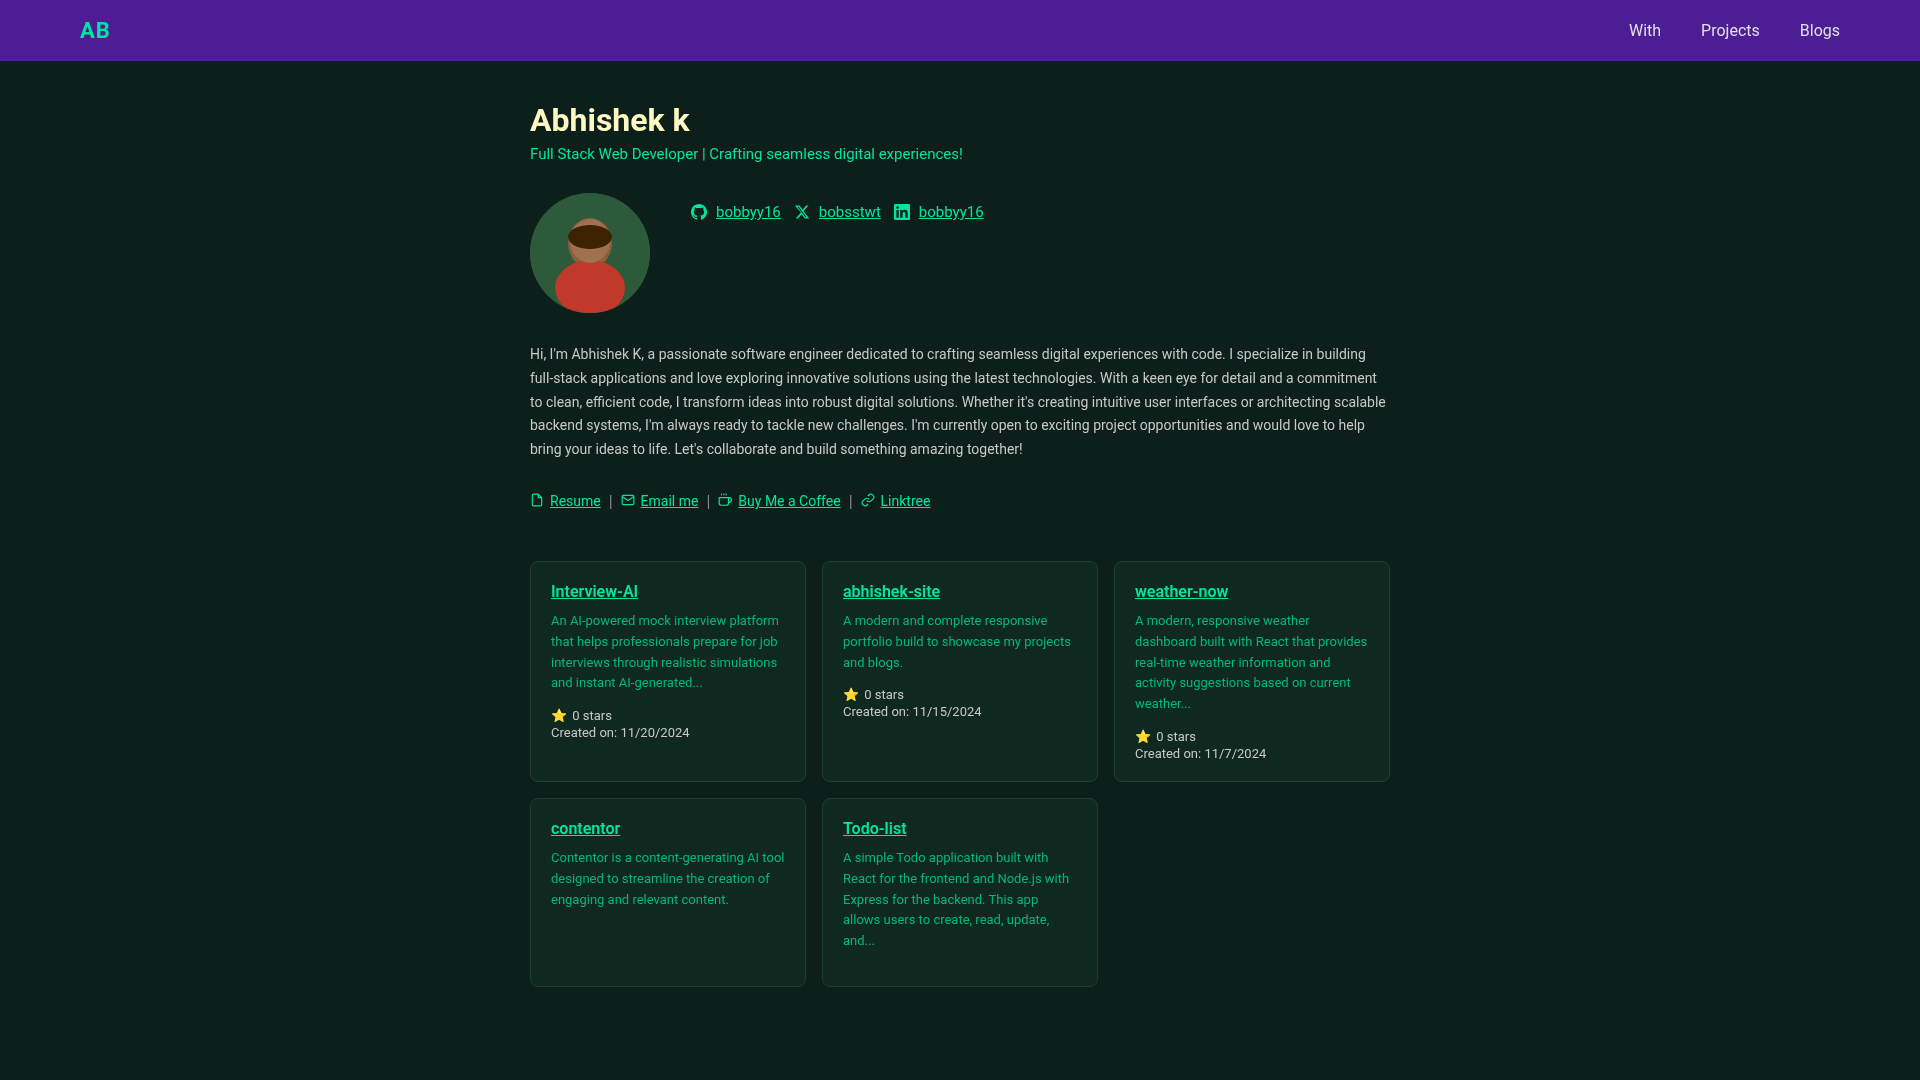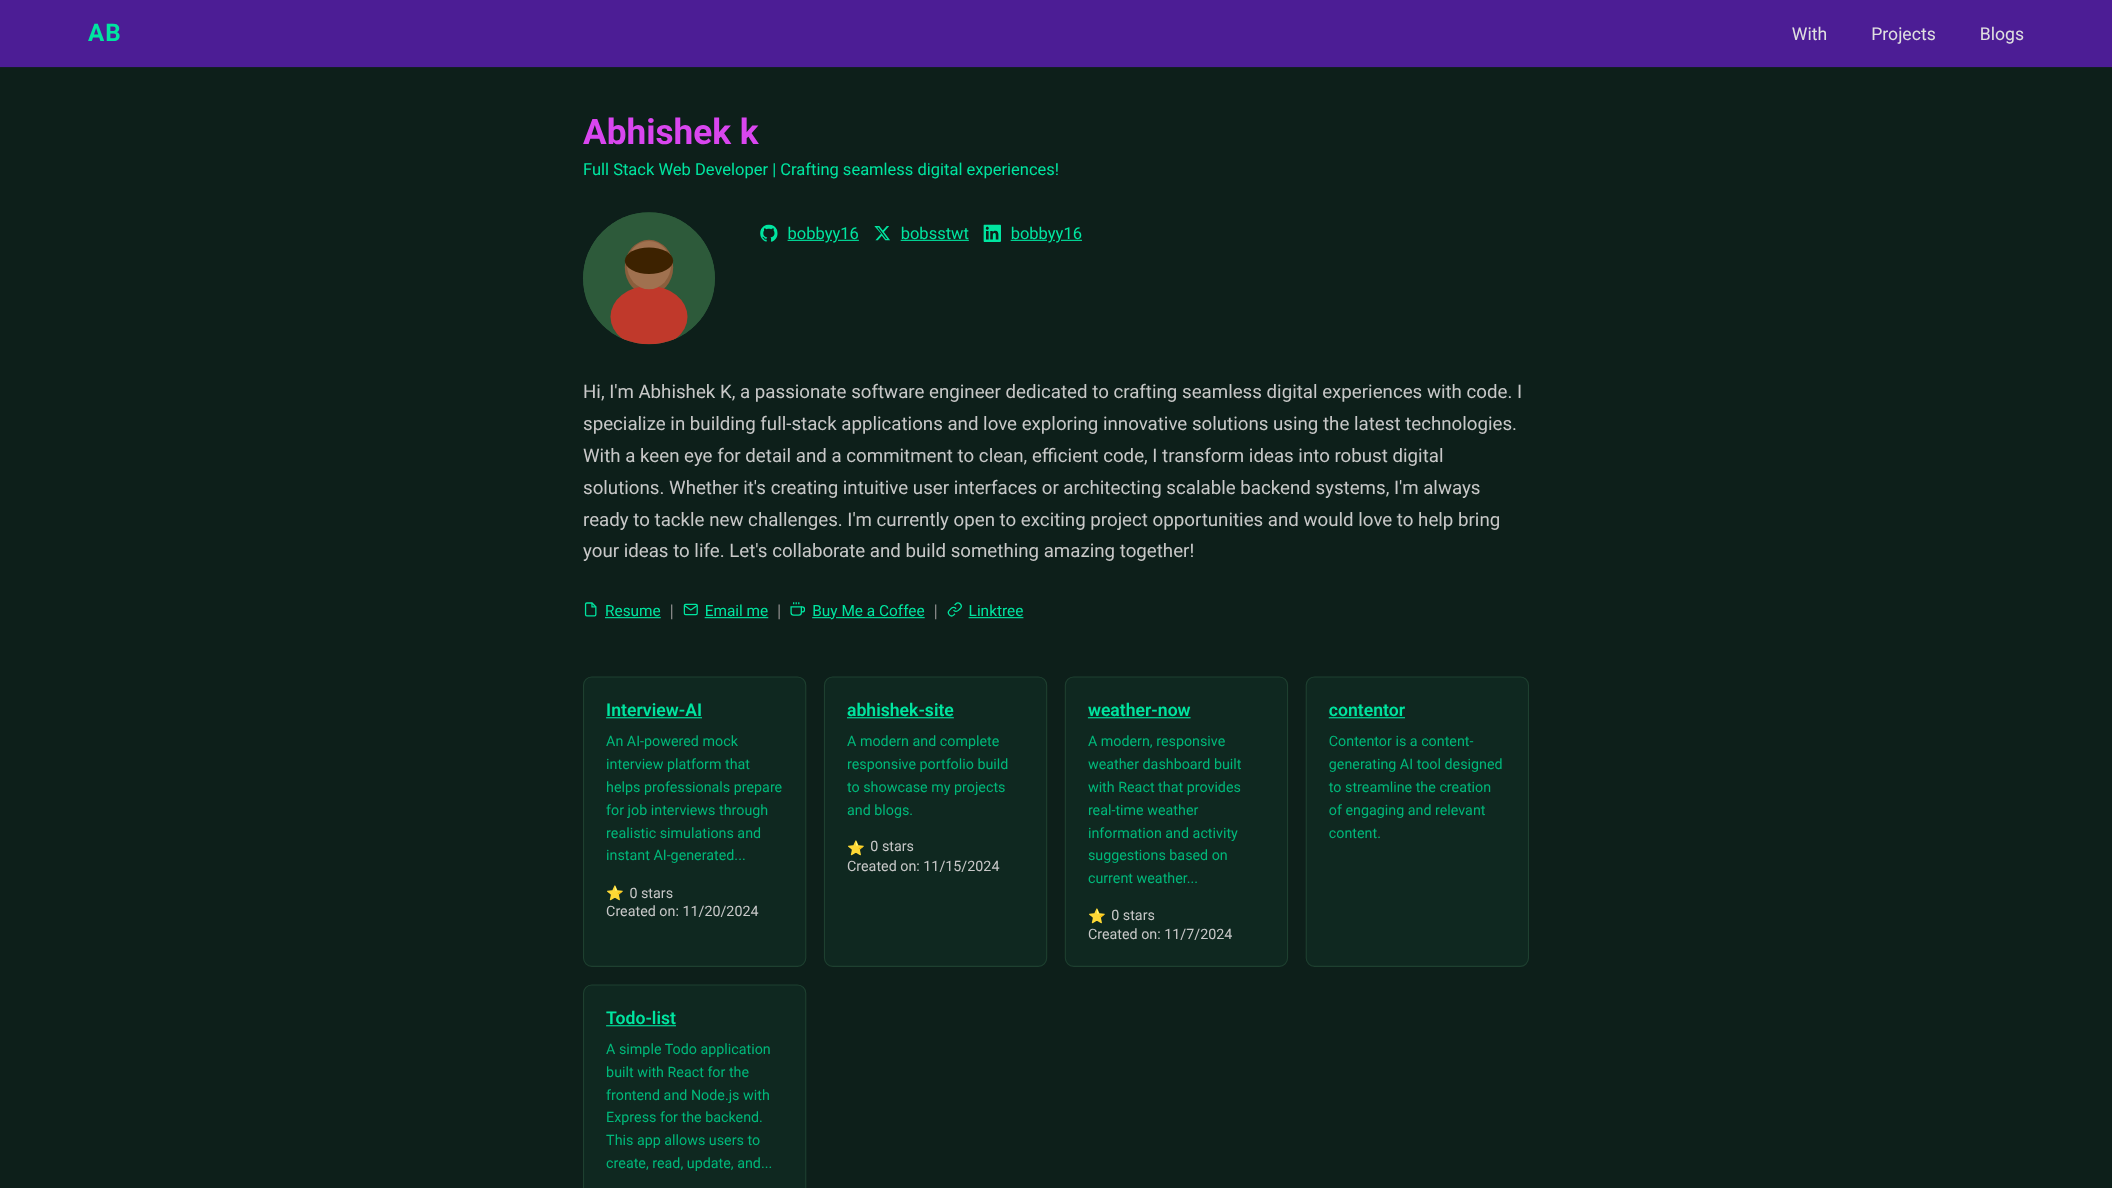--- a/index.html
+++ b/index.html
@@ -44,21 +44,21 @@
       cursor: pointer;
     }
 
     .main-content {
       max-width: 900px;
       margin: 0 auto;
       padding: 40px 20px 40px 20px;
     }
 
     .profile-name {
-      color: #d946ef;
+      color: #fef9c3;
       font-size: 32px;
       font-weight: 700;
       margin-bottom: 6px;
     }
 
     .profile-tagline {
       color: #00e5a0;
       font-size: 15px;
       margin-bottom: 30px;
     }
@@ -110,21 +110,21 @@
     .social-icon {
       width: 18px;
       height: 18px;
       display: inline-flex;
       align-items: center;
       justify-content: center;
       color: #00e5a0;
     }
 
     .bio-text {
-      font-size: 17px;
+      font-size: 14px;
       line-height: 1.7;
       color: #c8c8c8;
       margin-bottom: 30px;
     }
 
     .links-bar {
       display: flex;
       align-items: center;
       gap: 8px;
       margin-bottom: 50px;
@@ -148,21 +148,21 @@
 
     .section-title {
       color: #ffffff;
       font-size: 22px;
       font-weight: 600;
       margin-bottom: 20px;
     }
 
     .projects-grid {
       display: grid;
-      grid-template-columns: 1fr 1fr 1fr 1fr;
+      grid-template-columns: 1fr 1fr 1fr;
       gap: 16px;
     }
 
     .project-card {
       background-color: #0f2820;
       border: 1px solid #1e4030;
       border-radius: 8px;
       padding: 20px;
       cursor: pointer;
     }

